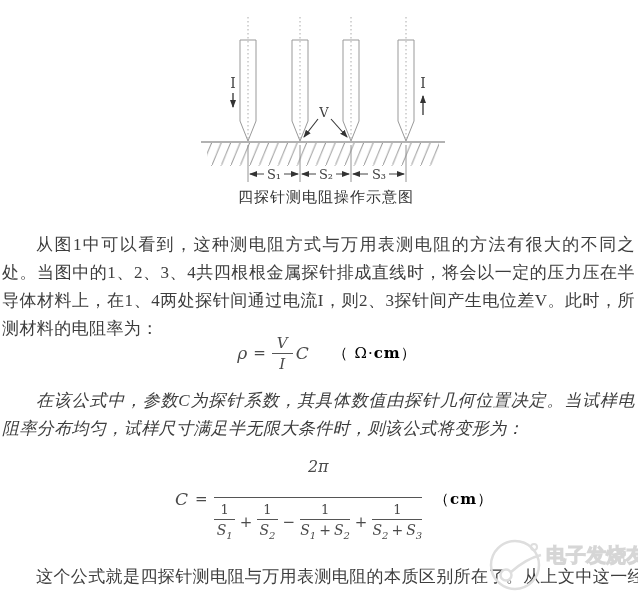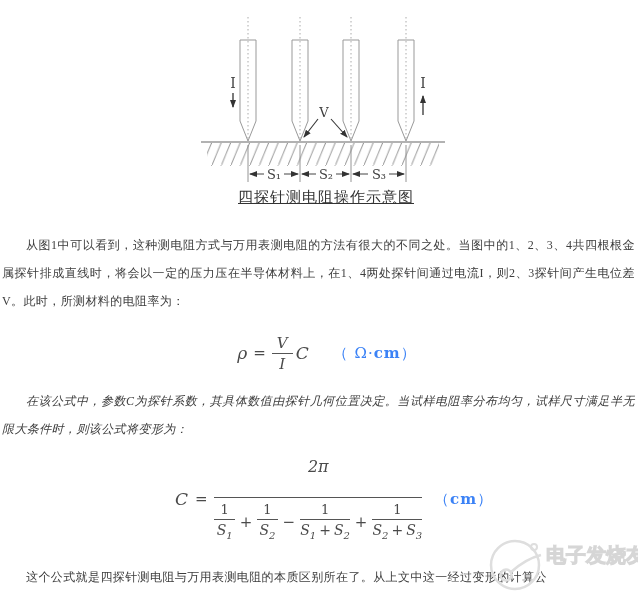--- a/index.html
+++ b/index.html
@@ -7,28 +7,27 @@
     position:relative; width:638px; height:593px; background:#ffffff;
     overflow:hidden; font-family:"Liberation Serif", serif;
   }
 
   
   .diagram { position:absolute; left:193px; top:4px; }
   .fig-caption {
     position:absolute; left:238px; top:188px;
     font-size:15px; letter-spacing:1px; color:#333333;
     font-family:"Liberation Serif", serif;
-    text-decoration:underline;
   }
 
   
   .para {
     position:absolute; left:0; width:638px; margin:0;
     padding:0 3px 0 2px; box-sizing:border-box;
-    font-size:12px; line-height:28px; letter-spacing:0.4px;
+    font-size:17px; line-height:28px; letter-spacing:0.4px;
     color:#3d3d3d; text-align:justify; text-indent:2em;
   }
   #p1 { top:231px; }
   #p2 { top:387px;font-style:italic; }
   #p3 { top:563px; white-space:nowrap; overflow:hidden; text-align:left; }
 
   
   .formula {
     position:absolute; left:0; width:638px;
     display:flex; justify-content:center; align-items:center;
@@ -36,21 +35,21 @@
   }
   #formula1 { top:329px; height:48px; padding-left:16px; box-sizing:border-box; }
   #formula2 { top:460px; height:78px; padding-left:30px; box-sizing:border-box; }
   .var { font-style:italic; }
   .f1-lhs { font-size:17px; }
   .f1-eq { font-size:15px; margin:0 6px; }
   .frac { display:inline-block; text-align:center; vertical-align:middle; }
   .frac .fnum { display:block; border-bottom:1px solid #555; padding:0 5px 1px; font-size:15px; }
   .frac .fden { display:block; padding-top:1px; font-size:15px; }
   .f1-coef { font-size:17px; margin-left:3px; }
-  .unit { font-size:15px; margin-left:24px; color:#3b82f6; letter-spacing:1px; }
+  .unit { font-size:15px; margin-left:24px; color:#000000; letter-spacing:1px; }
   .unit .bold { font-weight:bold; }
 
   .f2-lhs { font-size:17px; }
   .f2-eq { font-size:15px; margin:0 7px; }
   .bfrac { display:inline-block; text-align:center; vertical-align:middle; }
   .bfrac .bnum { display:block; border-bottom:1px solid #555; padding:0 14px 21px; font-size:16px; }
   .bfrac .bden { display:flex; align-items:center; justify-content:center; padding-top:4px; }
   .mop { font-size:15px; margin:0 5px; }
   .mfrac { display:inline-block; text-align:center; }
   .mfrac .mnum { display:block; border-bottom:1px solid #555; padding:0 6px 2px; font-size:13px; }

